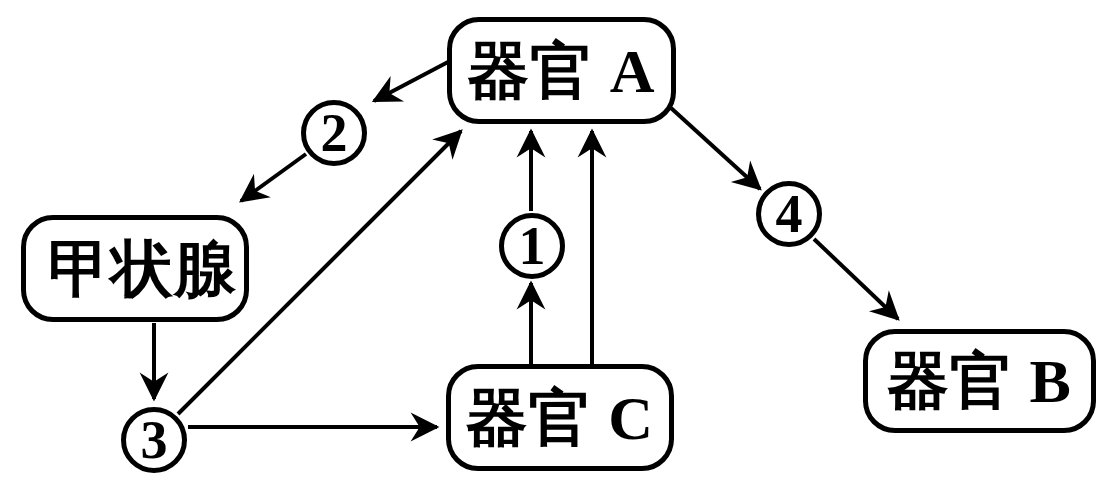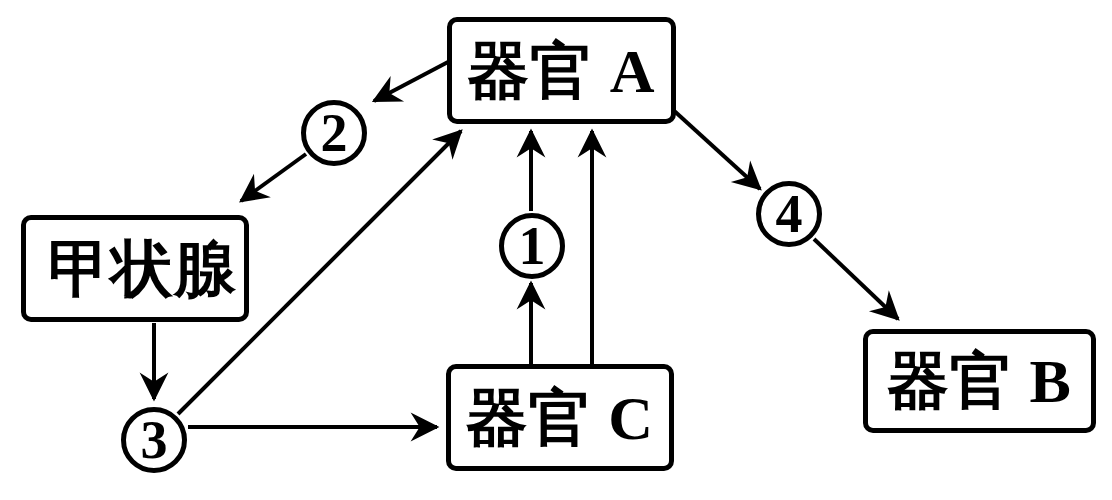--- a/index.html
+++ b/index.html
@@ -18,21 +18,21 @@
   }
   .edges-layer {
     position: absolute;
     left: 0;
     top: 0;
   }
   .node {
     position: absolute;
     box-sizing: border-box;
     border: 5px solid #000000;
-    border-radius: 10px;
+    border-radius: 32px;
     background: #ffffff;
     display: flex;
     align-items: center;
     justify-content: center;
     font-weight: bold;
     font-size: 62px;
     line-height: 1;
     white-space: nowrap;
     letter-spacing: 1px;
   }

